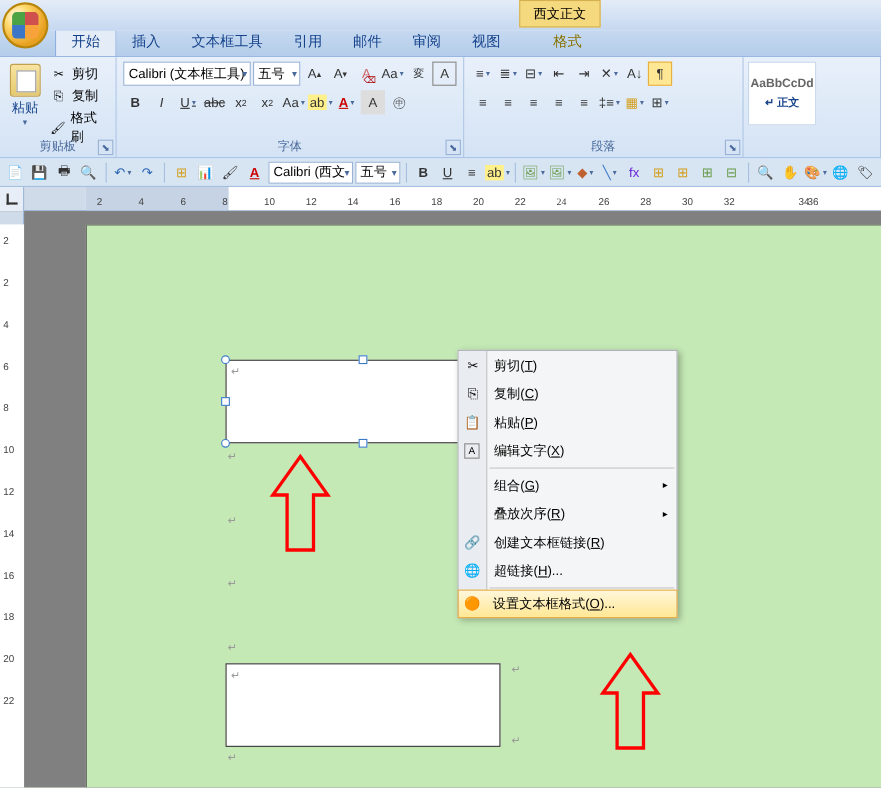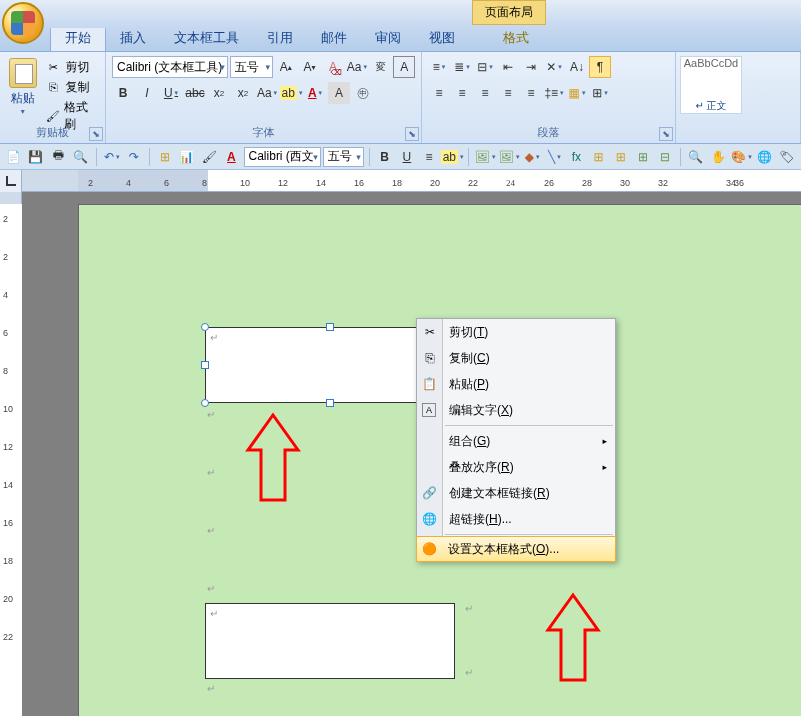--- a/index.html
+++ b/index.html
@@ -44,21 +44,21 @@
     .tool-btn.underline { text-decoration: underline; }
     .tool-btn.strike { text-decoration: line-through; }
     .tool-btn.split::after { content: "▾"; font-size: 7px; margin-left: 2px; color: #4a6a9c; }
     .highlight-red-A { color: #c00; font-weight: bold; text-decoration: underline; text-decoration-color: #c00; }
     .highlight-yel { background: #fff08a; padding: 0 2px; }
     
     .para-group { width: 254px; }
     .para-row { display: flex; gap: 1px; align-items: center; padding: 2px 0; height: 26px; }
     
     .styles-group { flex: 1; display: flex; gap: 4px; padding: 4px; overflow: hidden; }
-    .style-box { width: 62px; height: 58px; border: 1px solid #c5d5ea; background: #fff; display: flex; flex-direction: column; align-items: center; justify-content: space-between; font-size: 10px; }
+    .style-box { width: 62px; height: 58px; border: 1px solid #c5d5ea; background: #fff; display: flex; flex-direction: column; align-items: center; justify-content: center; font-size: 10px; font-weight: bold; }
     .style-preview { font-size: 11px; color: #666; }
     .style-label { margin-top: 4px; color: #15428b; }
     
     
     .qat-bar { background: #d7e4f2; height: 26px; display: flex; align-items: center; padding: 0 4px; gap: 2px; border-bottom: 1px solid #a4bfe0; }
     .qat-bar .combo { height: 20px; }
     .qat-sep { width: 1px; height: 18px; background: #a4bfe0; margin: 0 3px; }
     
     
     .ruler-corner-row { height: 22px; background: #d0dbe9; display: flex; border-bottom: 1px solid #9ab3d5; }
@@ -99,21 +99,21 @@
     
     
     .red-arrow { position: absolute; z-index: 90; }
     .red-arrow svg { overflow: visible; }
   </style>
 </head>
 <body>
 
 <div class="title-bar">
   <div class="office-btn"></div>
-  <div class="contextual-tab">页面布局</div>
+  <div class="contextual-tab">西文正文</div>
 </div>
 
 <div class="tab-row">
   <div class="tab active">开始</div>
   <div class="tab">插入</div>
   <div class="tab">文本框工具</div>
   <div class="tab">引用</div>
   <div class="tab">邮件</div>
   <div class="tab">审阅</div>
   <div class="tab">视图</div>
@@ -244,21 +244,21 @@
   <div class="tool-btn underline">U</div>
   <div class="tool-btn">≡</div>
   <div class="tool-btn split">
       <span class="highlight-yel">ab</span>
     </div>
   <div class="qat-sep"></div>
   <div class="tool-btn split" style="color:#6a9c4a">🖼</div>
   <div class="tool-btn split" style="color:#6a9c4a">🖼</div>
   <div class="tool-btn split" style="color:#c06030">◆</div>
   <div class="tool-btn split" style="color:#3a7bc8">╲</div>
-  <div class="tool-btn" style="color:#0f766e">fx</div>
+  <div class="tool-btn" style="color:#6d28d9">fx</div>
   <div class="tool-btn" style="color:#d4a020">⊞</div>
   <div class="tool-btn" style="color:#d4a020">⊞</div>
   <div class="tool-btn" style="color:#6a9c4a">⊞</div>
   <div class="tool-btn" style="color:#6a9c4a">⊟</div>
   <div class="qat-sep"></div>
   <div class="tool-btn">🔍</div>
   <div class="tool-btn">✋</div>
   <div class="tool-btn split" style="color:#d46020">🎨</div>
   <div class="tool-btn" style="color:#3a7bc8">🌐</div>
   <div class="tool-btn">🏷</div>

